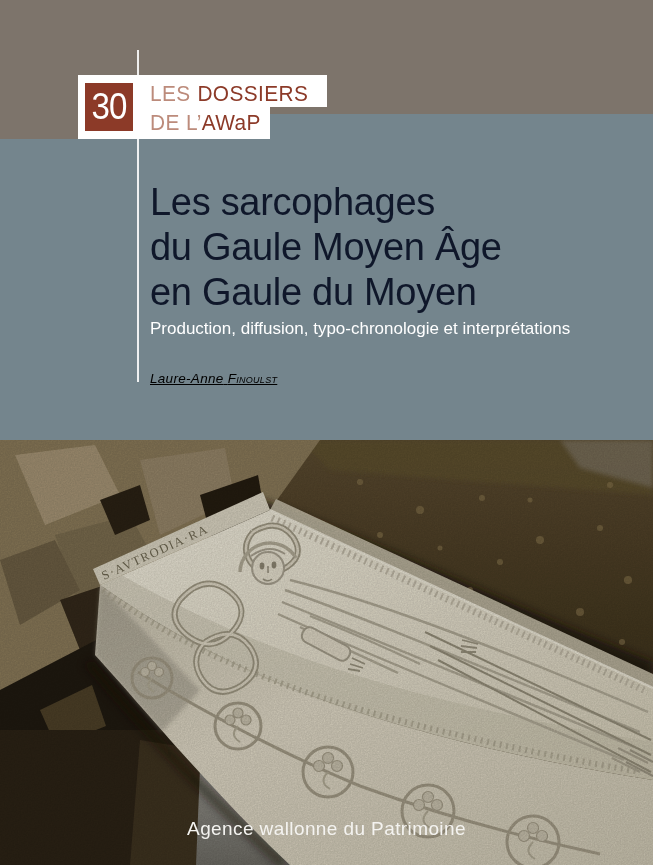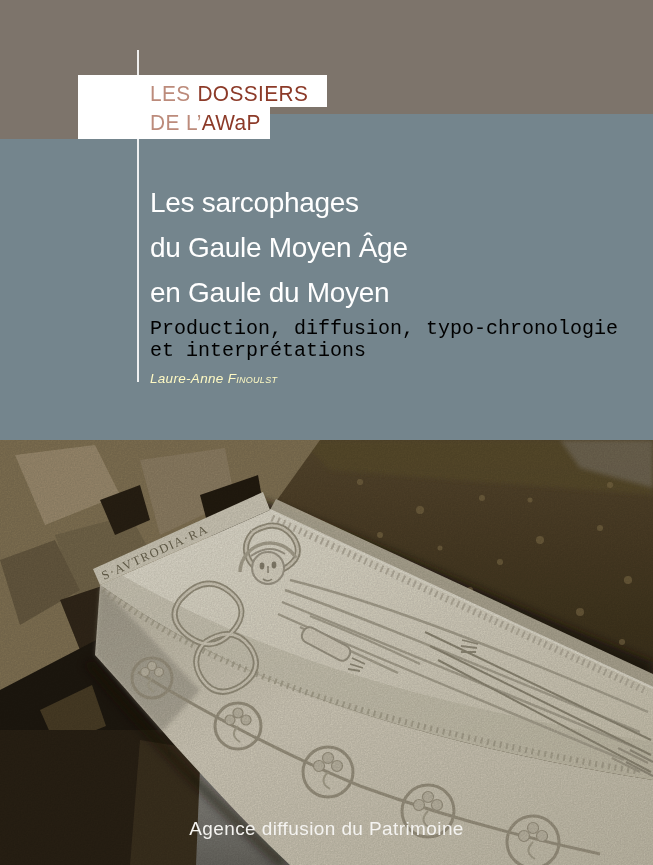--- a/index.html
+++ b/index.html
@@ -28,43 +28,46 @@
   .issue-square{
     position:absolute;left:85px;top:83px;width:48px;height:48px;background:var(--red-dark,#8c3a28);z-index:3;
     display:flex;align-items:center;justify-content:center;
   }
   .issue-square span{color:#fff;font-size:36px;line-height:1;letter-spacing:-1px;transform:scaleX(.92);}
   .brand-lines{position:absolute;left:150px;top:80px;z-index:3;font-size:21.5px;line-height:29px;letter-spacing:.4px;transform-origin:left top;transform:scaleX(.97);}
   .brand-lines .lt{color:var(--red-light,#bc8b7b);}
   .brand-lines .dk{color:var(--red-dark,#8c3a28);}
   .brand-lines .lt.sp{margin-right:7px;}
   
-  .title{position:absolute;left:150px;top:180px;color:#ffffff;font-size:28px;line-height:45px;font-weight:400;letter-spacing:-.3px;z-index:1;}
-  .subtitle{position:absolute;left:150px;top:318px;color:#000000;font-size:20px;line-height:22px;font-weight:400;z-index:1;font-family:Liberation Mono, monospace;}
-  .author{position:absolute;left:150px;top:371px;color:#fef9c3;font-size:13.5px;font-style:italic;letter-spacing:.3px;z-index:1;}
+  .title{position:absolute;left:150px;top:180px;color:#0f172a;font-size:38px;line-height:45px;font-weight:400;letter-spacing:-.3px;z-index:1;}
+  .subtitle{position:absolute;left:150px;top:318px;color:#ffffff;font-size:17px;line-height:22px;font-weight:400;z-index:1;}
+  .author{position:absolute;left:150px;top:371px;color:#000000;font-size:13.5px;font-style:italic;letter-spacing:.3px;z-index:1;text-decoration:underline;}
   .author .family{font-variant:small-caps;}
   
   .photo{position:absolute;left:0;top:440px;width:653px;height:425px;overflow:hidden;}
   .photo svg{display:block;width:653px;height:425px;}
   .photo-caption{
     position:absolute;left:0;top:378px;width:100%;text-align:center;z-index:2;
     color:#f4f3f0;font-size:19px;letter-spacing:.4px;
   }
 </style>
 </head>
 <body>
 
 <div class="cover">
 
   <div class="band-top"></div>
   <div class="band-top-left"></div>
   <div class="vline"></div>
 
   <div class="logo-plate"></div>
 
+  <div class="issue-square">
+    <span>30</span>
+  </div>
 
   <div class="brand-lines">
     <div><span class="lt sp">LES</span><span class="dk">DOSSIERS</span></div>
     <div><span class="lt">DE L’</span><span class="dk">AWaP</span></div>
   </div>
 
   <div class="title">
     <div>Les sarcophages</div>
     <div>du Gaule Moyen Âge</div>
     <div>en Gaule du Moyen</div>
@@ -264,16 +267,16 @@
 
         <path d="M270,70 L653,248" stroke="#f6f1e3" stroke-width="2.2" opacity="0.85" fill="none"></path>
 
         <path d="M630,310 L653,322 M626,322 L653,336" stroke="#9d9684" stroke-width="2" fill="none"></path>
       </g>
 
       <rect x="0" y="0" width="653" height="425" filter="url(#grain)" opacity="0.16"></rect>
       <rect x="0" y="0" width="653" height="425" fill="#3a2d1c" opacity="0.04"></rect>
     </svg>
 
-    <div class="photo-caption">Agence diffusion du Patrimoine</div>
+    <div class="photo-caption">Agence wallonne du Patrimoine</div>
   </div>
 
 </div>
 
 </body></html>

